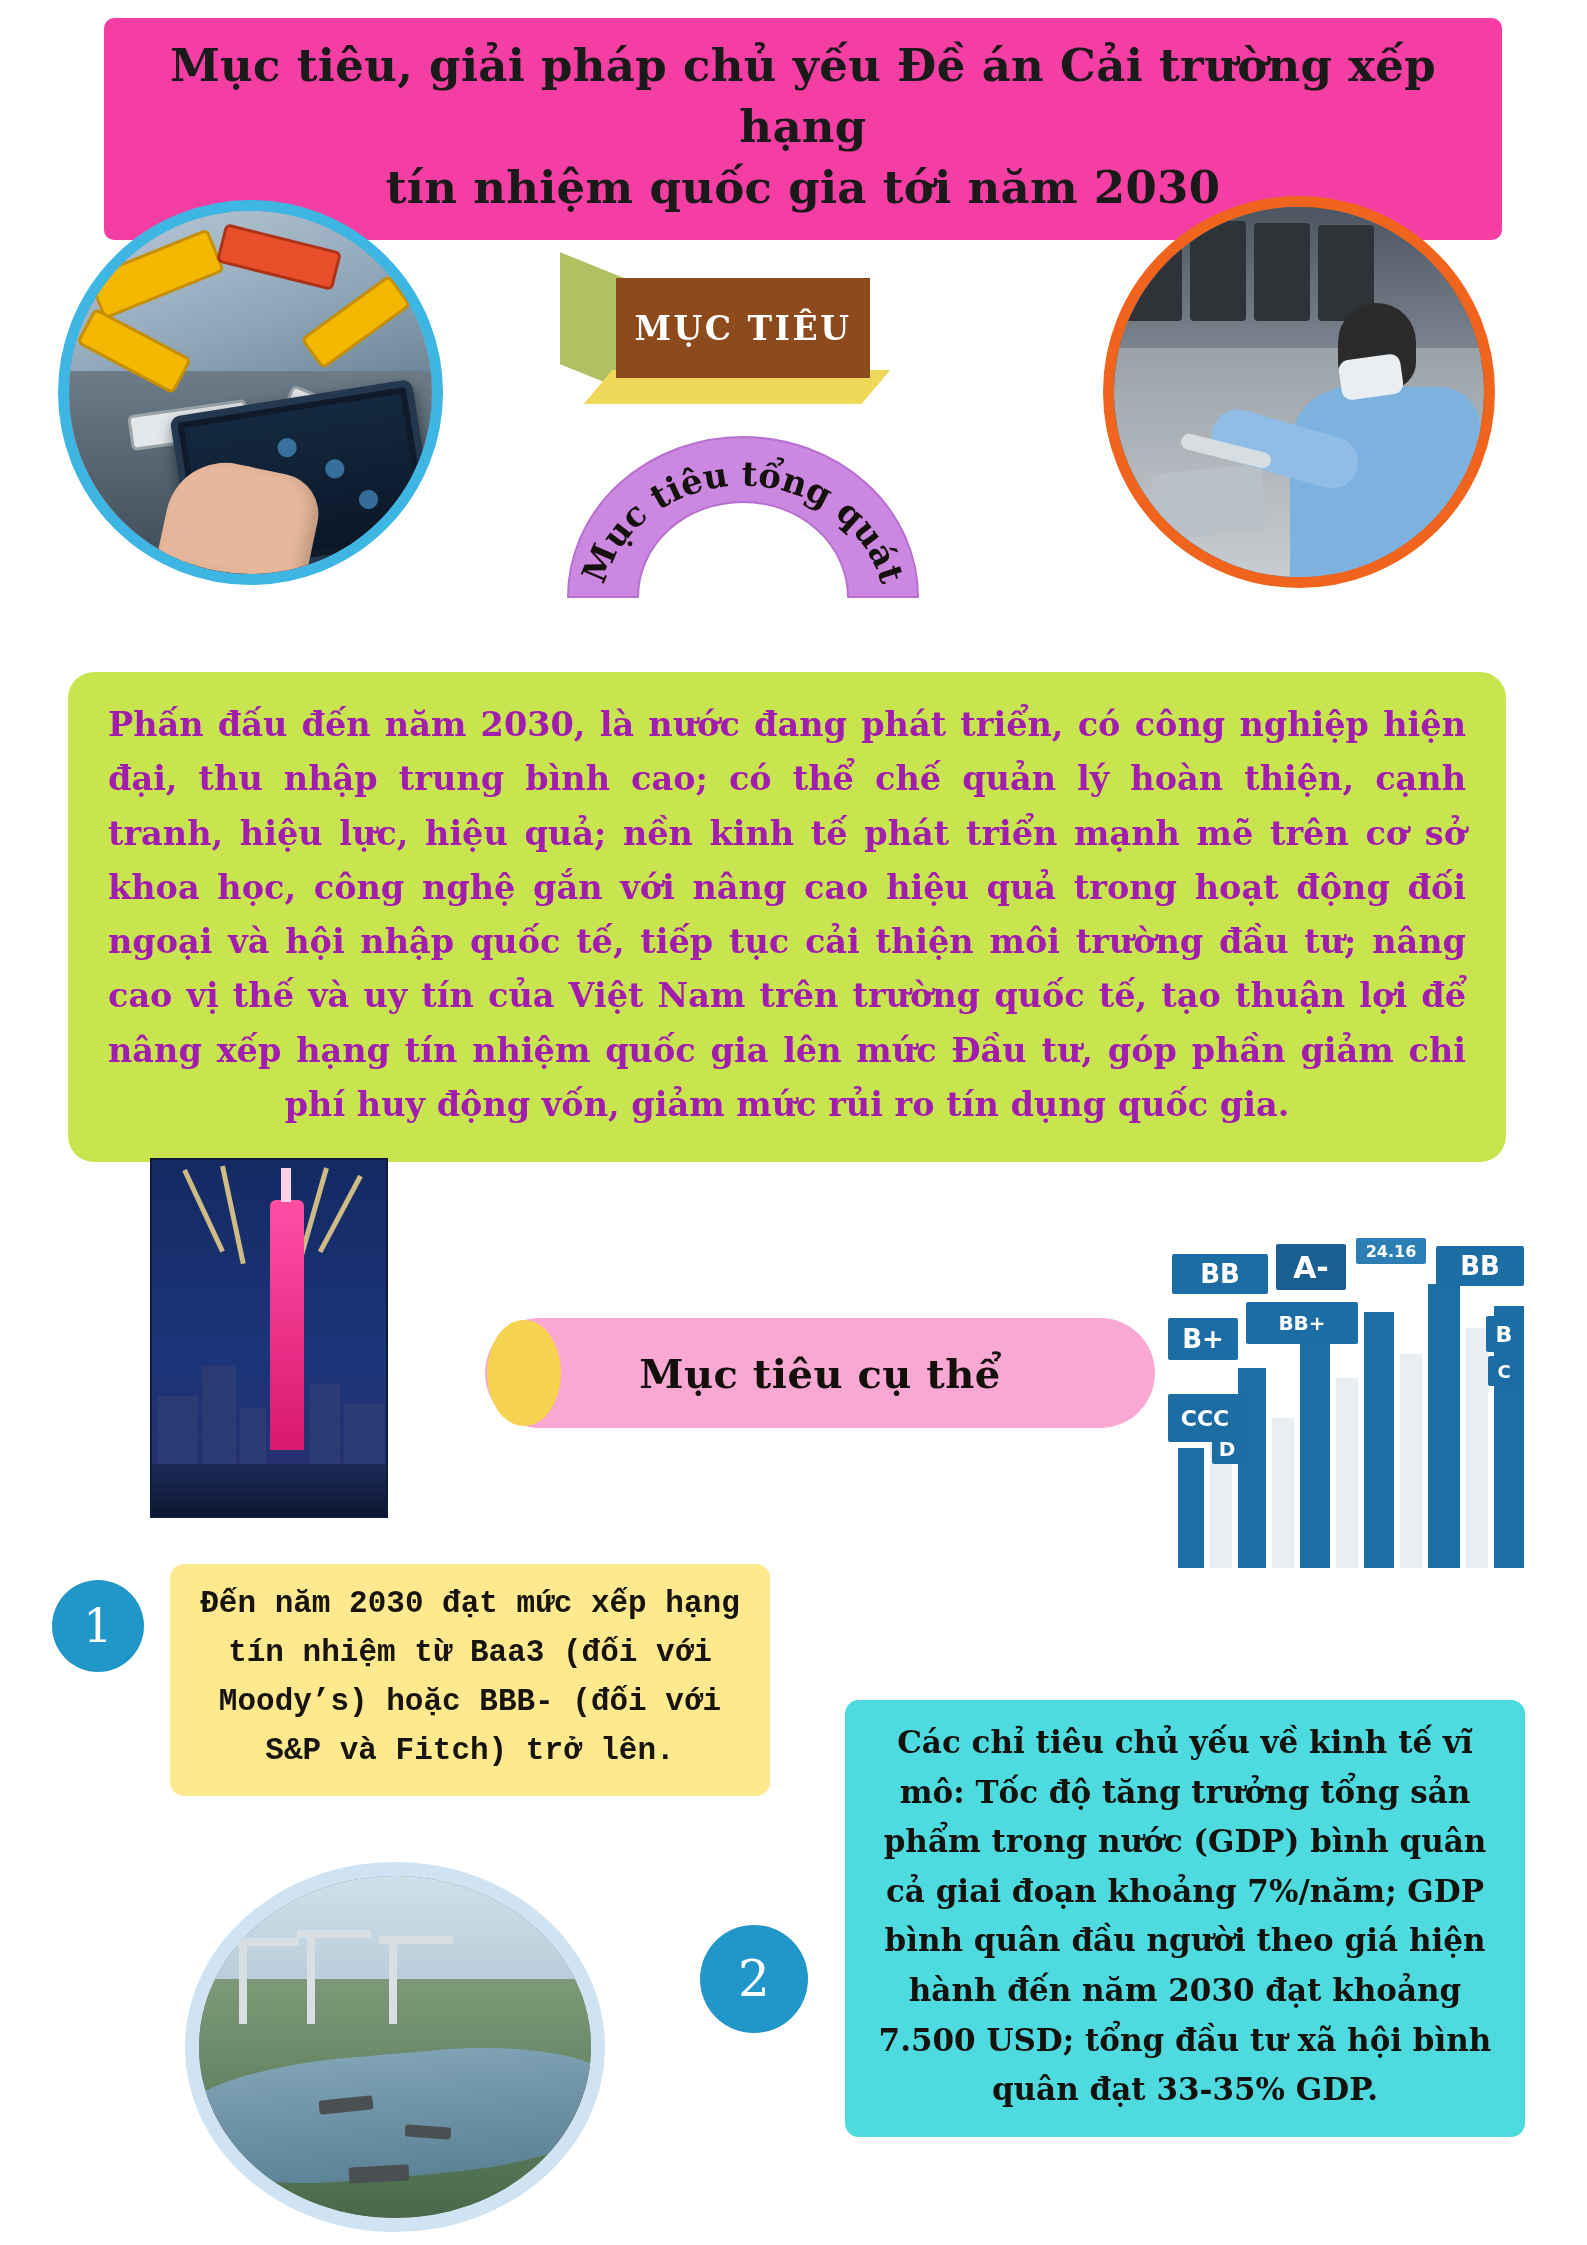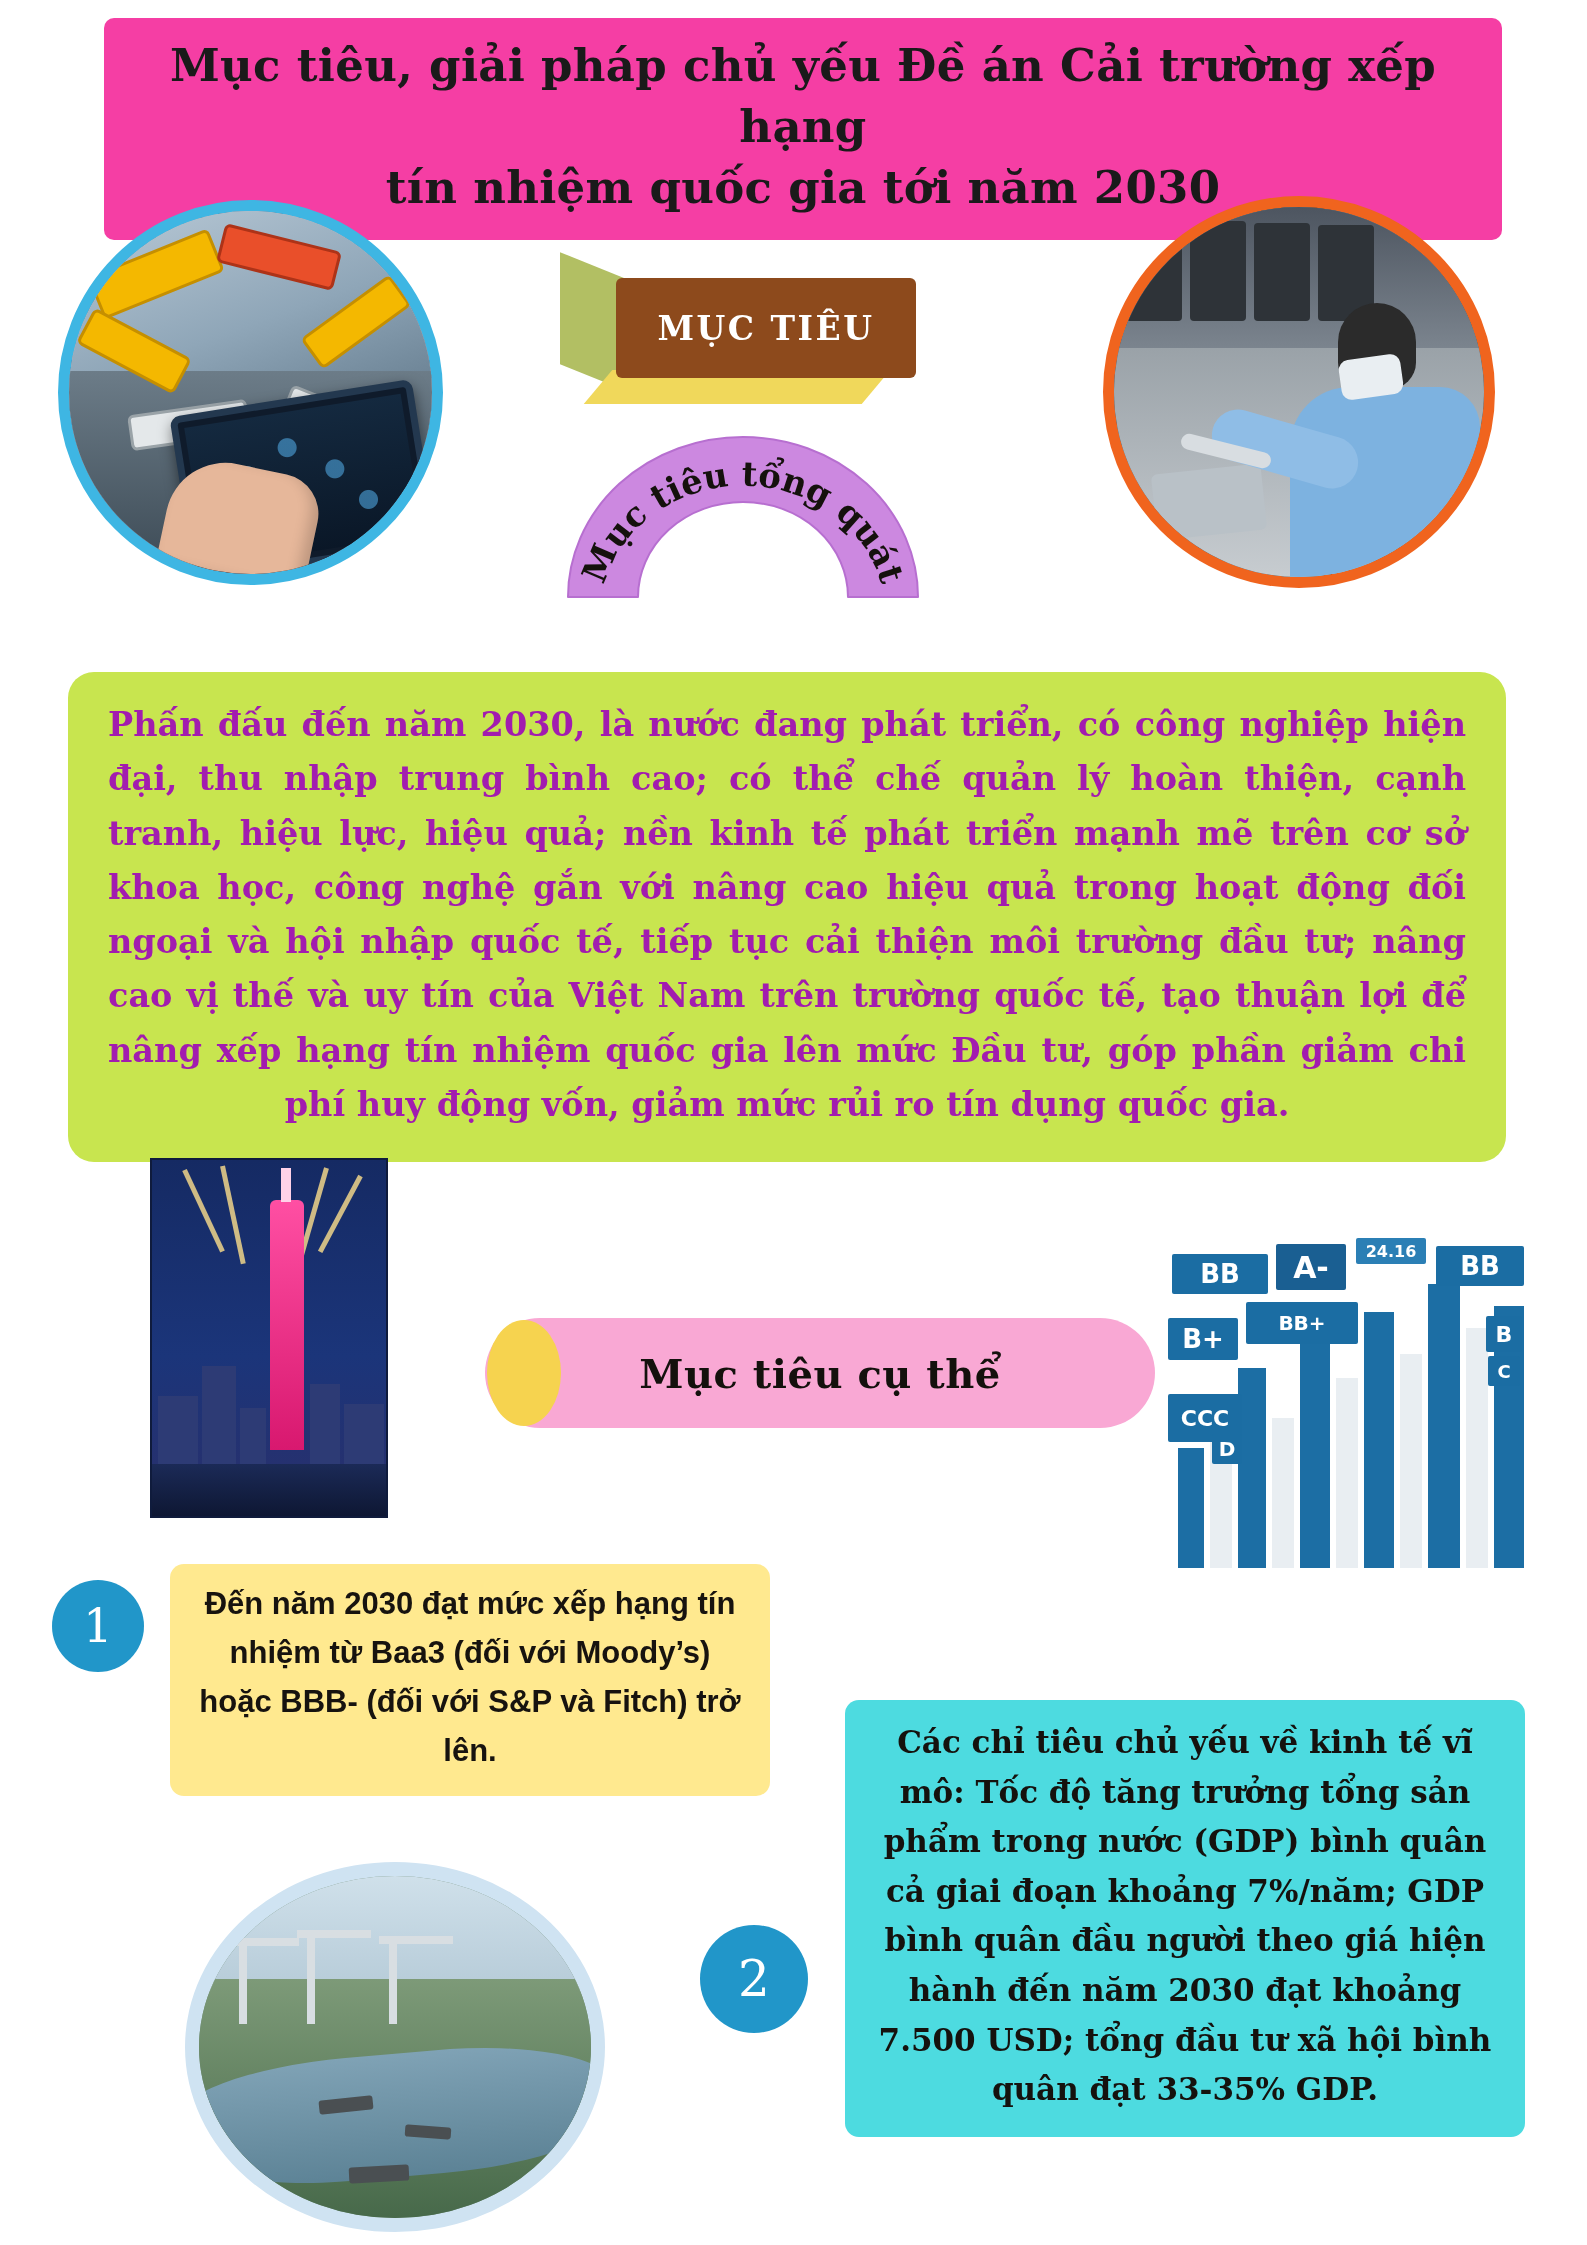--- a/index.html
+++ b/index.html
@@ -120,22 +120,22 @@
   }
   .goal-side {
     position:absolute; left:0; top:0; width:64px; height:112px;
     background:#b2bf63; transform: skewY(22deg); transform-origin: right center;
   }
   .goal-bottom {
     position:absolute; left:38px; top:92px; width:278px; height:34px;
     background:#f0d85b; transform: skewX(-40deg);
   }
   .goal-face {
-    position:absolute; left:56px; top:0; width:300px; height:100px;
-    background:#8d4a1c; display:flex; align-items:center; justify-content:center;border-radius:6px;
+    position:absolute; left:56px; top:0; width:254px; height:100px;
+    background:#8d4a1c; display:flex; align-items:center; justify-content:center;
   }
   .goal-face span {
     color:#ffffff; font-weight:bold; font-size:33px; letter-spacing:2.5px;
     font-family:"DejaVu Serif", serif;
   }
 
   
   .arc-wrap {
     position:absolute; left:548px; top:412px; width:390px; height:200px;
   }
@@ -214,21 +214,21 @@
   .num1 {
     left:52px; top:1580px; width:92px; height:92px;
     background:#2196c9; font-size:46px;
   }
   .yellow-box {
     position:absolute; left:170px; top:1564px; width:600px;
     background:#ffe98f; border-radius:14px; padding:16px 22px 20px 22px;
   }
   .yellow-box p {
     margin:0; text-align:center; font-size:31px; line-height:1.58; font-weight:bold;
-    color:#17130f; font-family:Liberation Sans, sans-serif;
+    color:#17130f; font-family:Liberation Mono, monospace;
   }
 
   .num2 {
     left:700px; top:1925px; width:108px; height:108px;
     background:#2196c9; font-size:50px;
   }
   .cyan-box {
     position:absolute; left:845px; top:1700px; width:680px;
     background:#4ddbe0; border-radius:14px; padding:18px 24px 22px 24px;
   }

